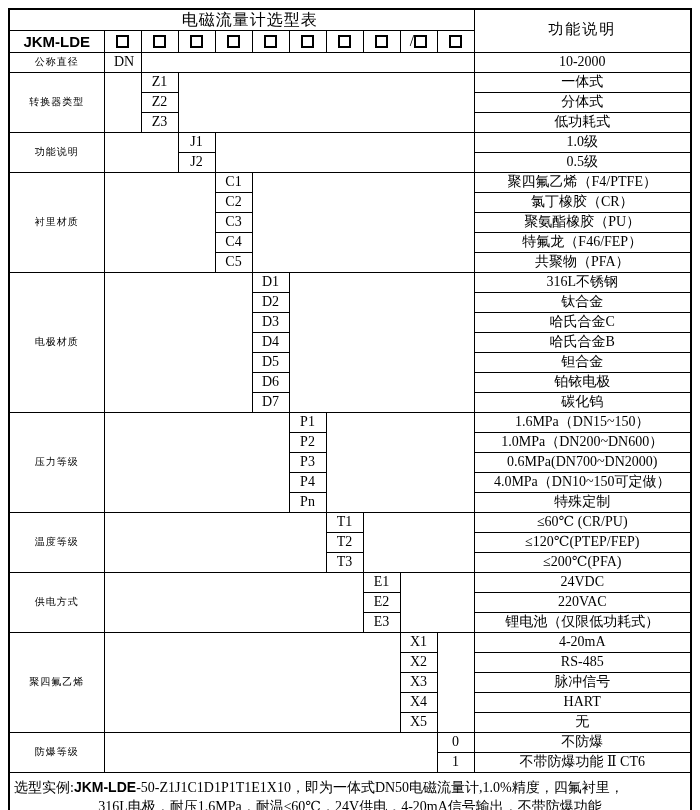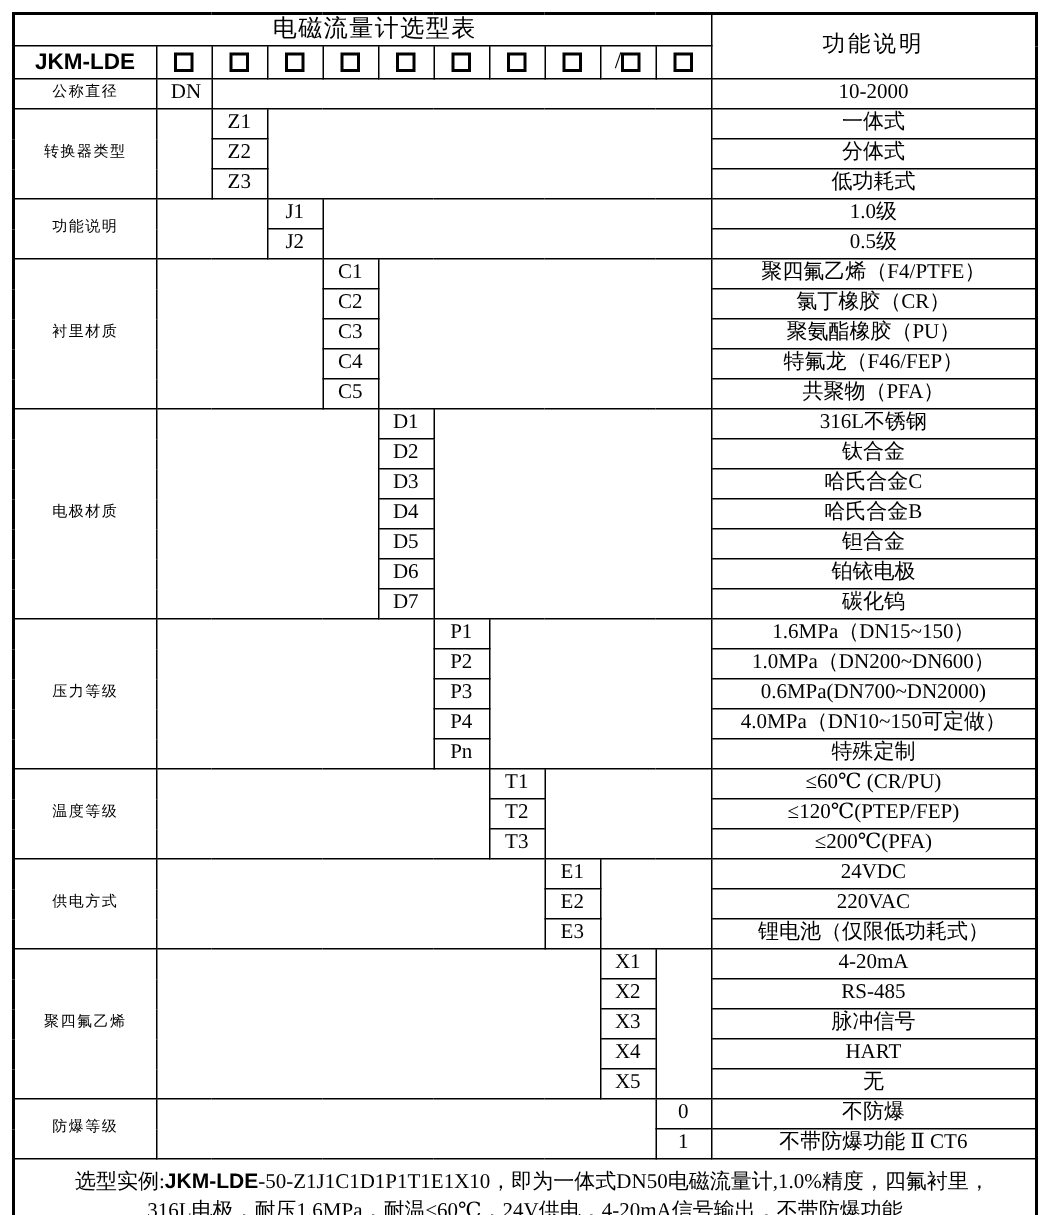--- a/index.html
+++ b/index.html
@@ -14,21 +14,21 @@
   .model-cell{font-family:"Liberation Sans","DejaVu Sans",sans-serif;font-weight:bold;font-size:15px;}
   .cat{font-size:10px;letter-spacing:1px;}
   .code{font-size:14px;}
   .code.left{text-align:center;padding-left:3px;}
   .filler{background:#ffffff;}
   .cb{display:inline-block;width:13px;height:13px;box-sizing:border-box;border:2px solid #000;
       vertical-align:middle;background:#fff;}
   .slash{font-size:16px;vertical-align:middle;}
   .notes{height:74px;text-align:left;padding:5px 4px 3px 4px;vertical-align:top;}
   .notes .ln{white-space:nowrap;line-height:19px;}
-  .notes .ln1{text-align:left;margin-left:36px;}
+  .notes .ln1{text-align:left;}
   .notes .ln2{text-align:center;margin-bottom:11px;}
   .bold-model{font-family:"Liberation Sans","DejaVu Sans",sans-serif;font-weight:bold;}
 </style>
 </head>
 <body>
 
 <div class="sheet">
 <table>
   <colgroup>
     <col style="width:95px">

